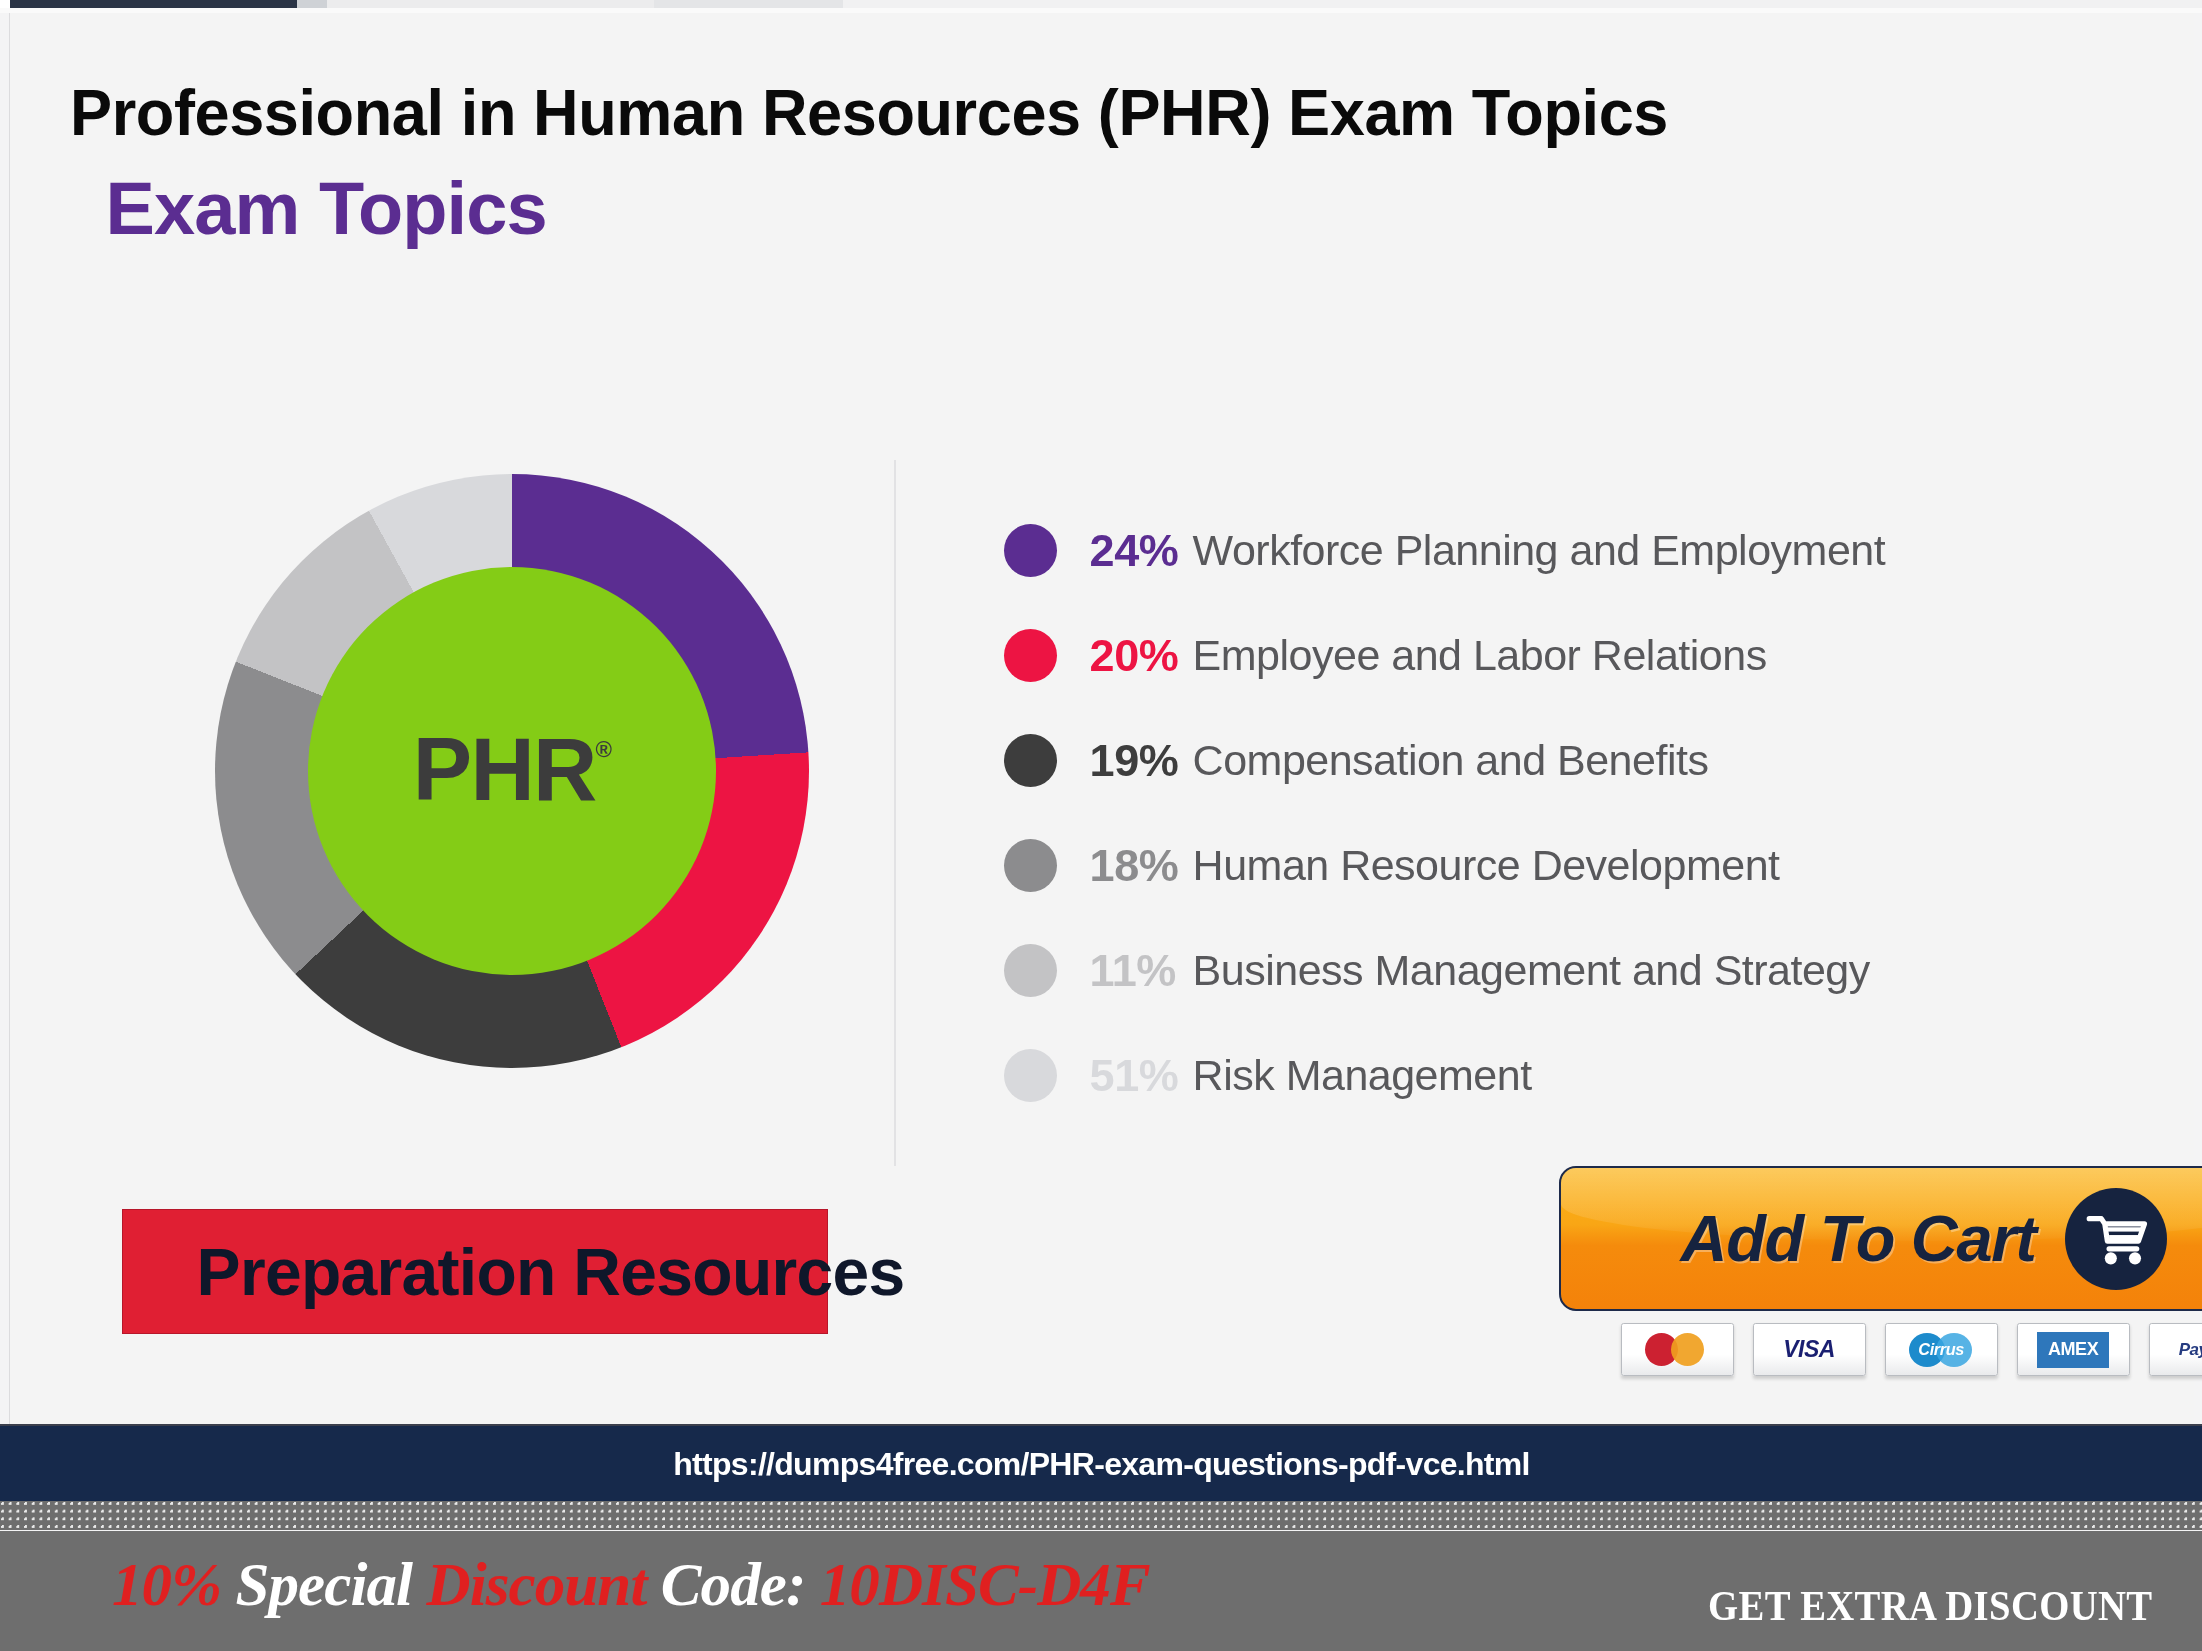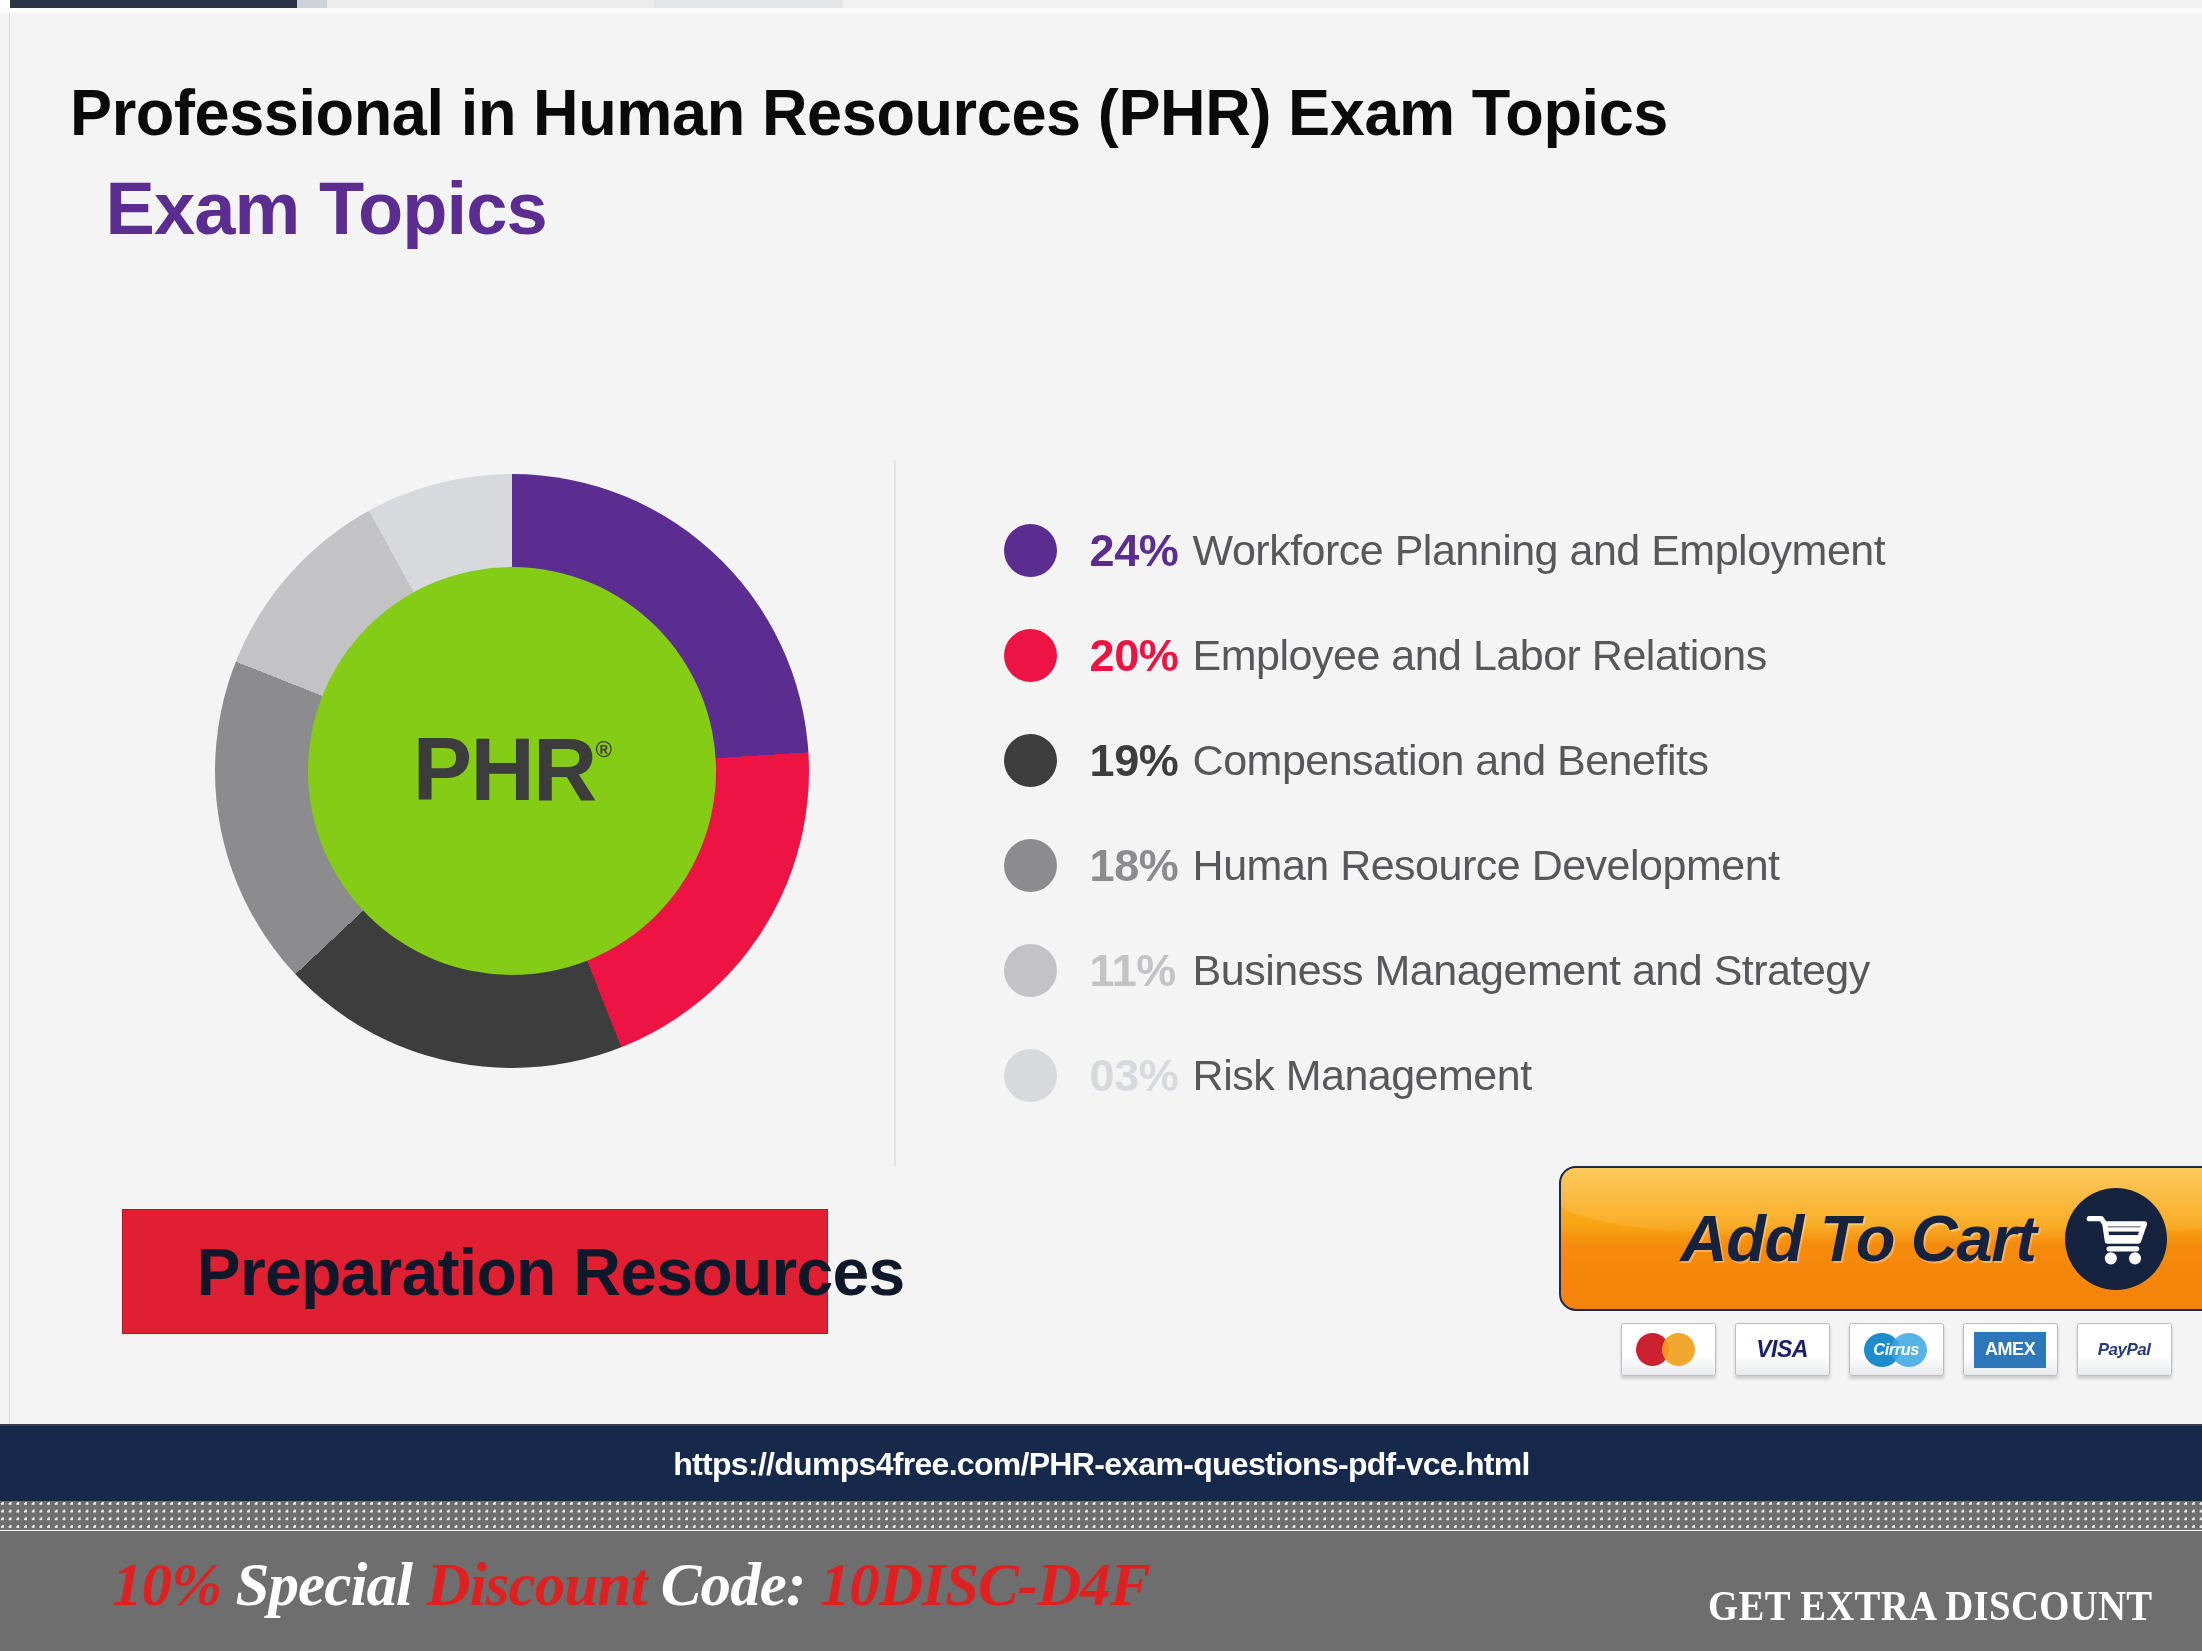--- a/index.html
+++ b/index.html
@@ -248,21 +248,21 @@
 
   
   #payments {
     position: absolute;
     left: 1611px;
     top: 1310px;
     display: flex;
     gap: 19px;
   }
   .pay-card {
-    width: 95px;
+    width: 113px;
     height: 53px;
     background: linear-gradient(to bottom, #ffffff 0%, #ffffff 60%, #e9eaec 100%);
     border: 1.7px solid #b9bcc1;
     border-radius: 2.6px;
     display: flex;
     align-items: center;
     justify-content: center;
     box-shadow: 0 2.6px 3.4px rgba(0,0,0,0.16);
     box-sizing: border-box;
     overflow: hidden;
@@ -420,21 +420,21 @@
           <span class="legend-pct" style="color: rgb(140, 140, 142);">18%</span>
           <span class="legend-label">Human Resource Development</span>
         </div>
         <div class="legend-row">
           <span class="legend-swatch" style="background: rgb(195, 195, 197);"></span>
           <span class="legend-pct" style="color: rgb(195, 195, 197);">11%</span>
           <span class="legend-label">Business Management and Strategy</span>
         </div>
         <div class="legend-row">
           <span class="legend-swatch" style="background: rgb(216, 217, 220);"></span>
-          <span class="legend-pct" style="color: rgb(216, 217, 220);">03%</span>
+          <span class="legend-pct" style="color: rgb(216, 217, 220);">51%</span>
           <span class="legend-label">Risk Management</span>
         </div>
       </div>
 
     <div id="prep-btn">
       <span id="prep-btn-label">Preparation Resources</span>
     </div>
 
     <div id="cart-btn">
       <span id="cart-btn-label">Add To Cart</span>

